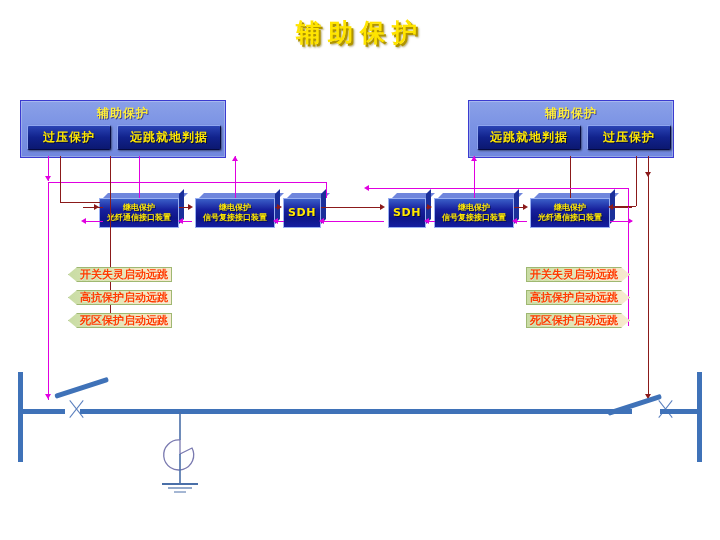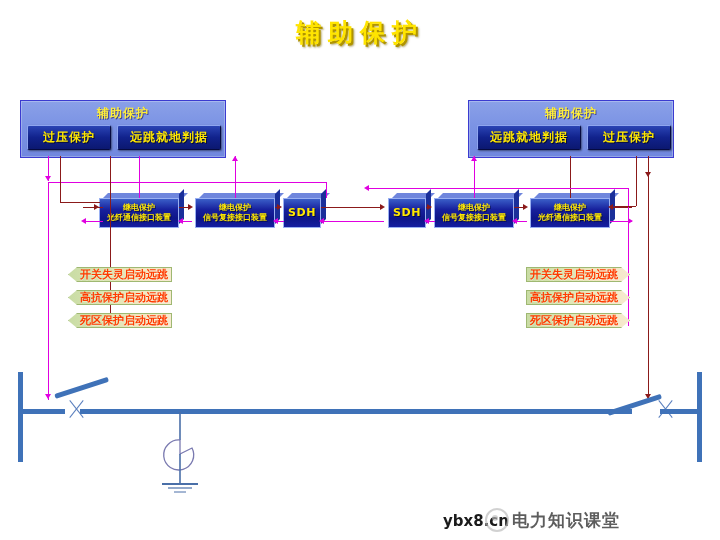--- a/index.html
+++ b/index.html
@@ -303,19 +303,14 @@
 
   <svg id="reactor" width="90" height="90" viewBox="0 0 90 90" style="left:135px;top:412px;">
     <line x1="45" y1="0" x2="45" y2="28" stroke="#4a6fa8" stroke-width="1.6"></line>
     <path d="M45 28 A15 15 0 1 0 57 36 L45 42 Z" fill="none" stroke="#7a7ab0" stroke-width="1.3"></path>
     <line x1="45" y1="42" x2="45" y2="72" stroke="#4a6fa8" stroke-width="1.6"></line>
     <line x1="27" y1="72" x2="63" y2="72" stroke="#4a6fa8" stroke-width="1.8"></line>
     <line x1="33" y1="76" x2="57" y2="76" stroke="#4a6fa8" stroke-width="1.2"></line>
     <line x1="39" y1="80" x2="51" y2="80" stroke="#4a6fa8" stroke-width="1"></line>
   </svg>
 
-  <div id="wm">
-    <div class="url">ybx8.cn</div>
-    <div class="logo"></div>
-    <div class="txt">电力知识课堂</div>
-  </div>
 
 </div>
 
 </body></html>

